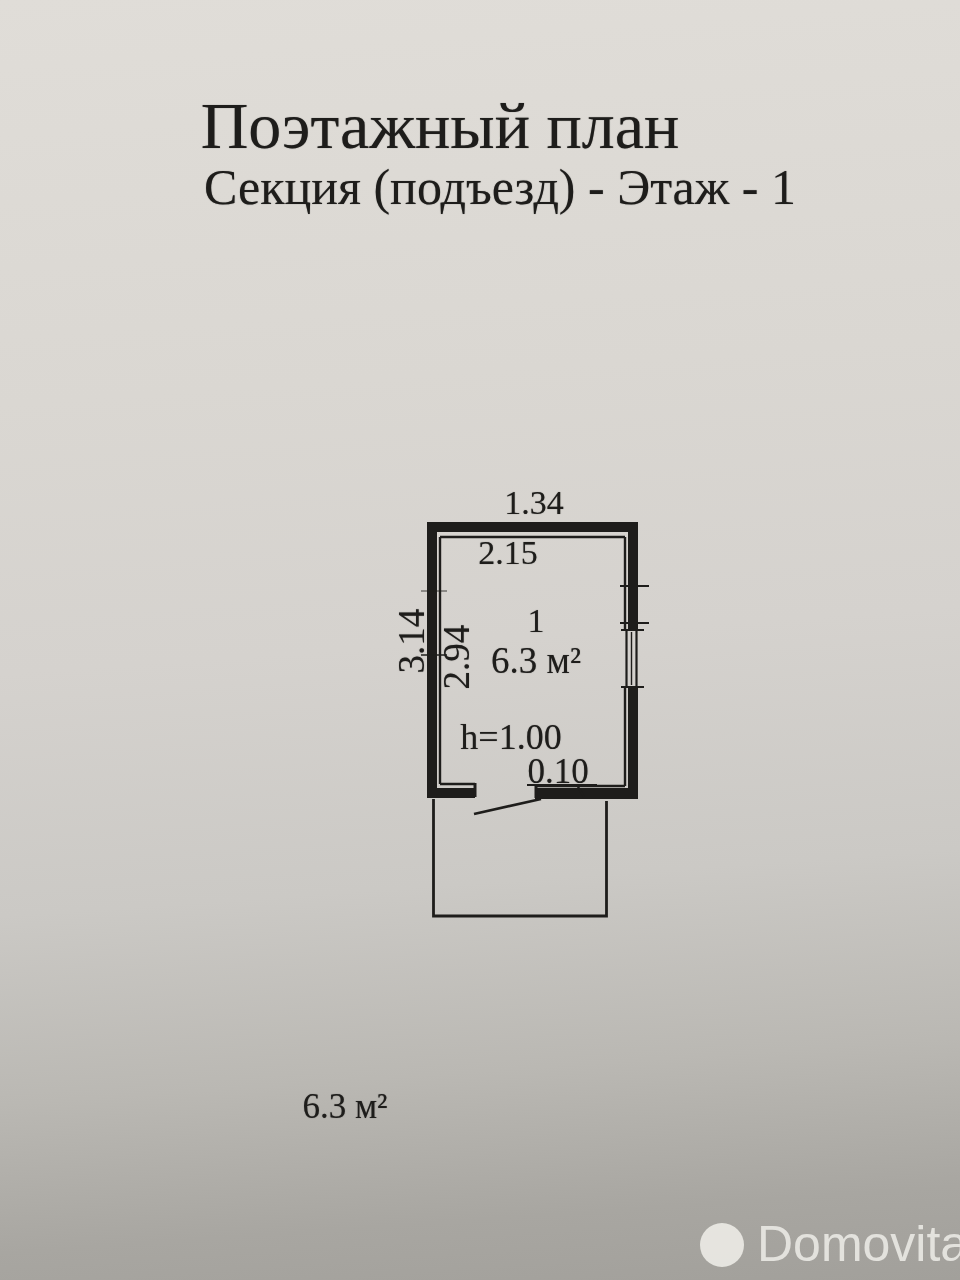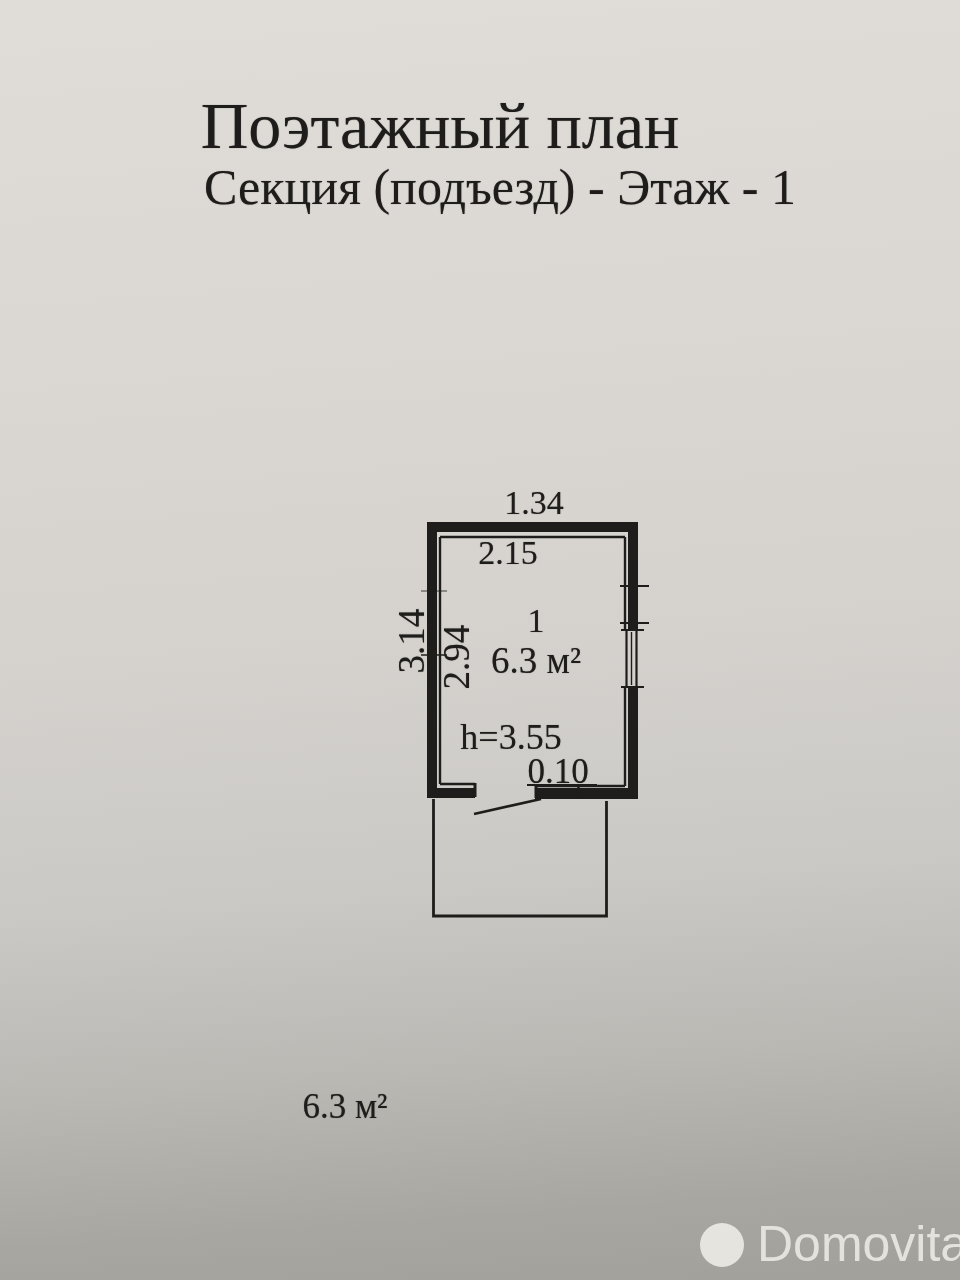--- a/index.html
+++ b/index.html
@@ -96,21 +96,21 @@
       <path d="M577,785 L584,797" stroke-width="2.2"></path>
     </g>
   </svg>
 
   <div class="ink dim-top-outer">1.34</div>
   <div class="ink dim-top-inner">2.15</div>
   <div class="ink rot dim-left-outer">3.14</div>
   <div class="ink rot dim-left-inner">2.94</div>
   <div class="ink room-number">1</div>
   <div class="ink room-area">6.3 м²</div>
-  <div class="ink ceiling-height">h=3.55</div>
+  <div class="ink ceiling-height">h=1.00</div>
   <div class="ink opening-width">0.10</div>
 
   <div class="ink footer-area">6.3 м²</div>
 
   <div class="wm-circle"></div>
   <div class="wm-text">Domovita</div>
 
 </div>
 
 </body></html>

